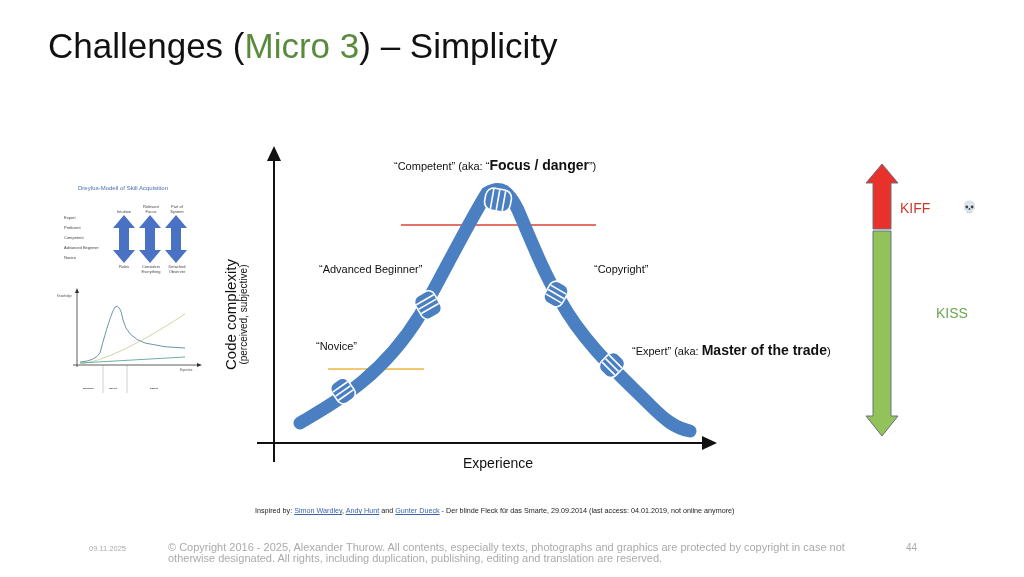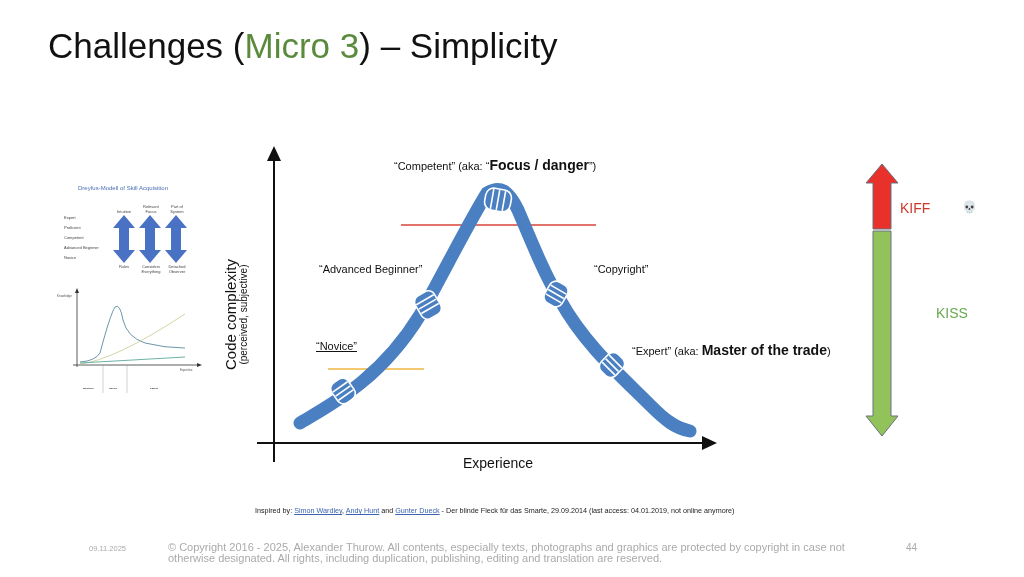--- a/index.html
+++ b/index.html
@@ -120,21 +120,21 @@
     <polygon points="873,231 891,231 891,416 898,416 882,436 866,416 873,416" fill="#92c35a" stroke="#6a7080" stroke-width="1"></polygon>
   </g>
 </svg>
 
 <div class="axis-y" style="top:370px;">
   <span class="main">Code complexity</span>
   <span class="sub">(perceived, subjective)</span>
 </div>
 <div class="axis-x">Experience</div>
 
-<div class="lbl" style="left:316px;top:340px;text-decoration:underline;">“Novice”</div>
+<div class="lbl" style="left:316px;top:340px;">“Novice”</div>
 <div class="lbl" style="left:319px;top:263px;">“Advanced Beginner”</div>
 <div class="lbl" style="left:394px;top:157px;">
   <span>“Competent” (aka: “</span><b>Focus / danger</b><span>”)</span>
 </div>
 <div class="lbl" style="left:594px;top:263px;">“Copyright”</div>
 <div class="lbl" style="left:632px;top:342px;">
   <span>“Expert” (aka: </span><b>Master of the trade</b><span>)</span>
 </div>
 
 <div class="kiff">KIFF</div>

